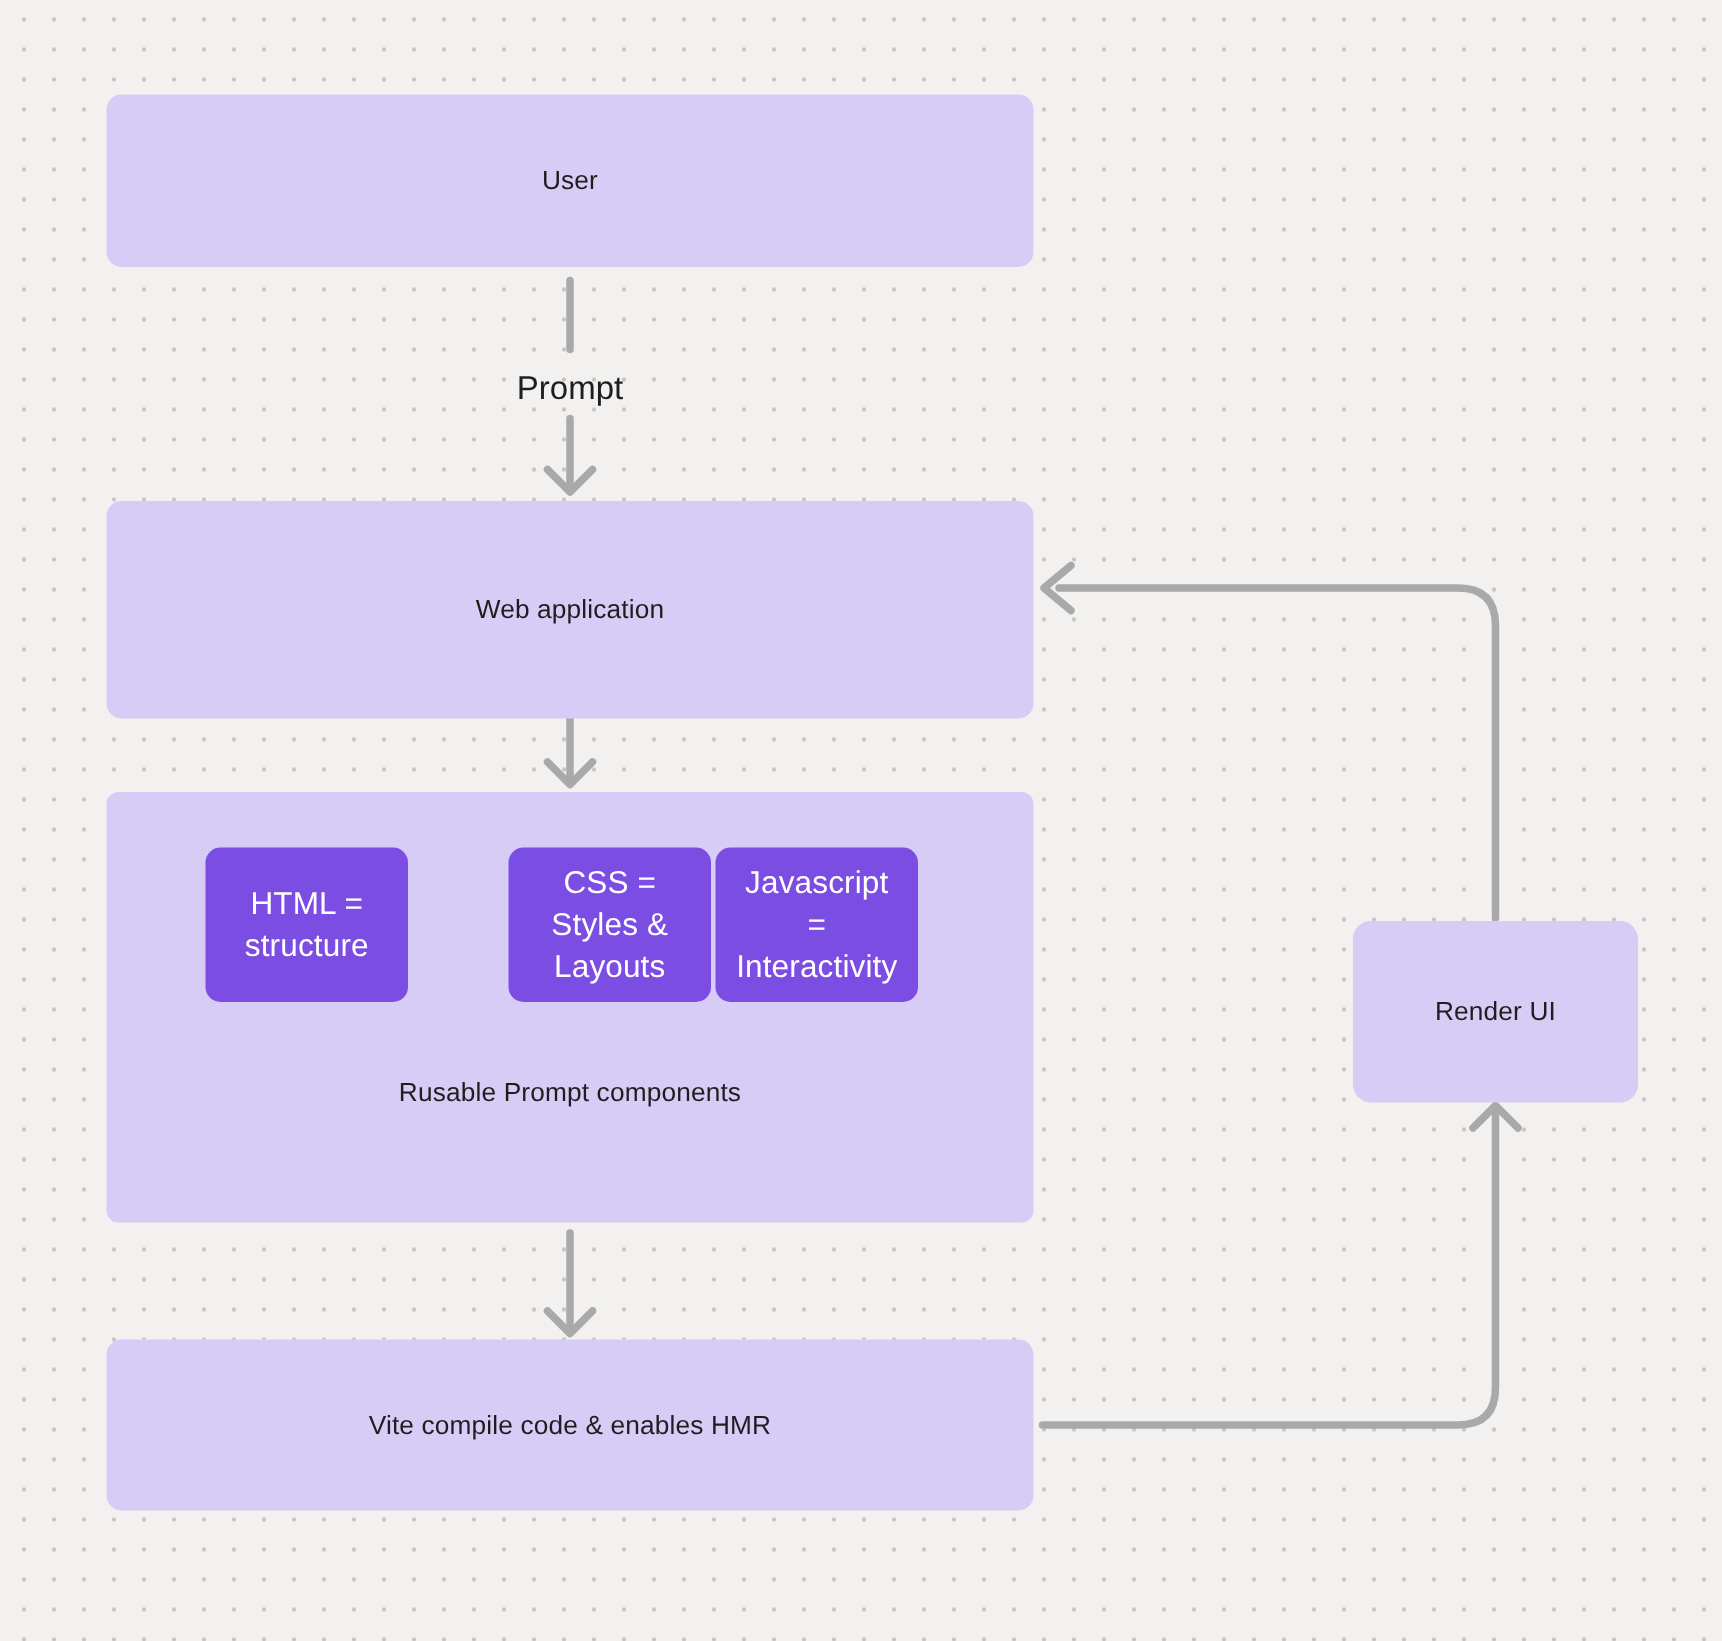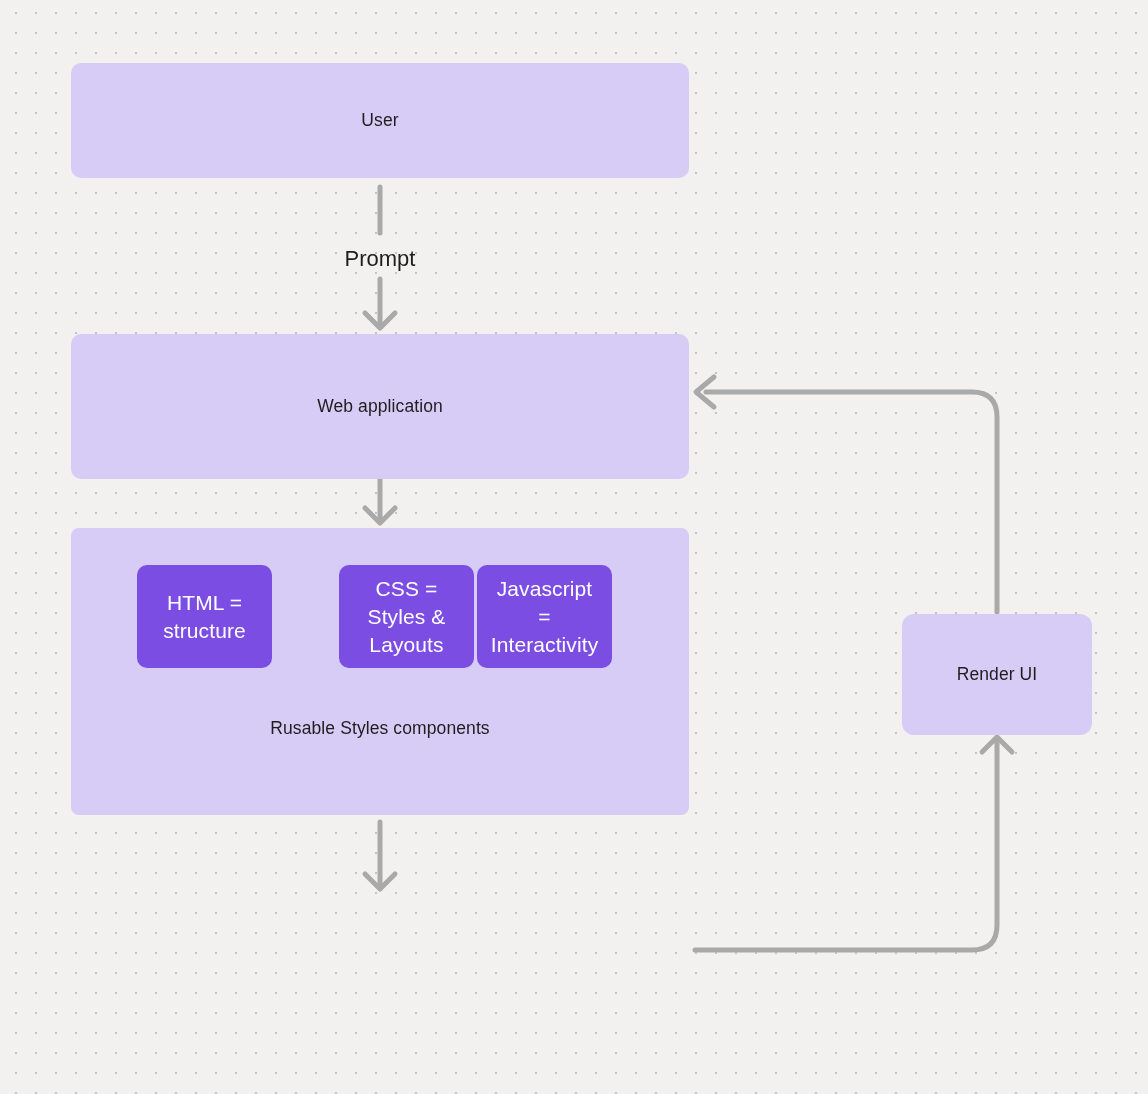--- a/index.html
+++ b/index.html
@@ -125,21 +125,24 @@
   <div class="node group-box">
     <div class="component c1">
       <span>HTML = structure</span>
     </div>
     <div class="component c2">
       <span>CSS = Styles &amp; Layouts</span>
     </div>
     <div class="component c3">
       <span>Javascript = Interactivity</span>
     </div>
-    <div class="group-caption">Rusable Styles components</div>
+    <div class="group-caption">Rusable Prompt components</div>
   </div>
 
+  <div class="node node-vite">
+    <span>Vite compile code &amp; enables HMR</span>
+  </div>
 
   <div class="node node-render">
     <span>Render UI</span>
   </div>
 
 </div>
 
 </body></html>

